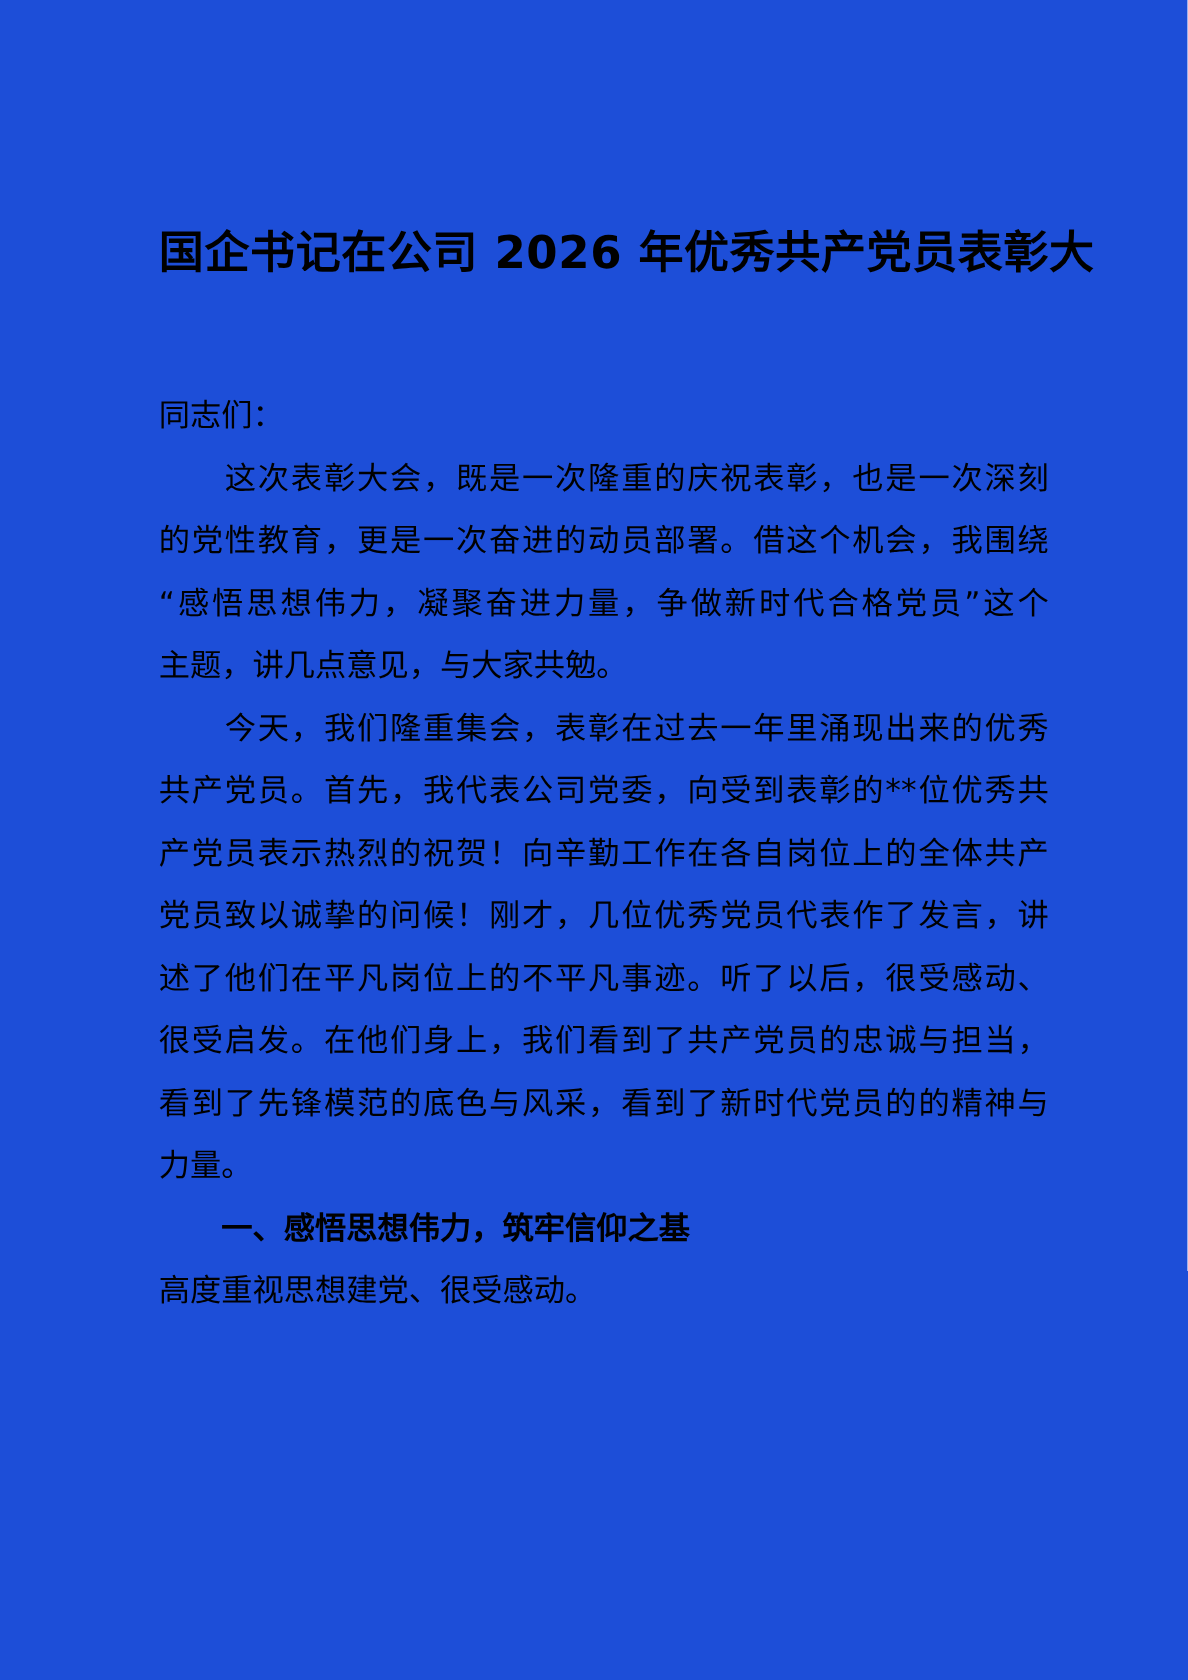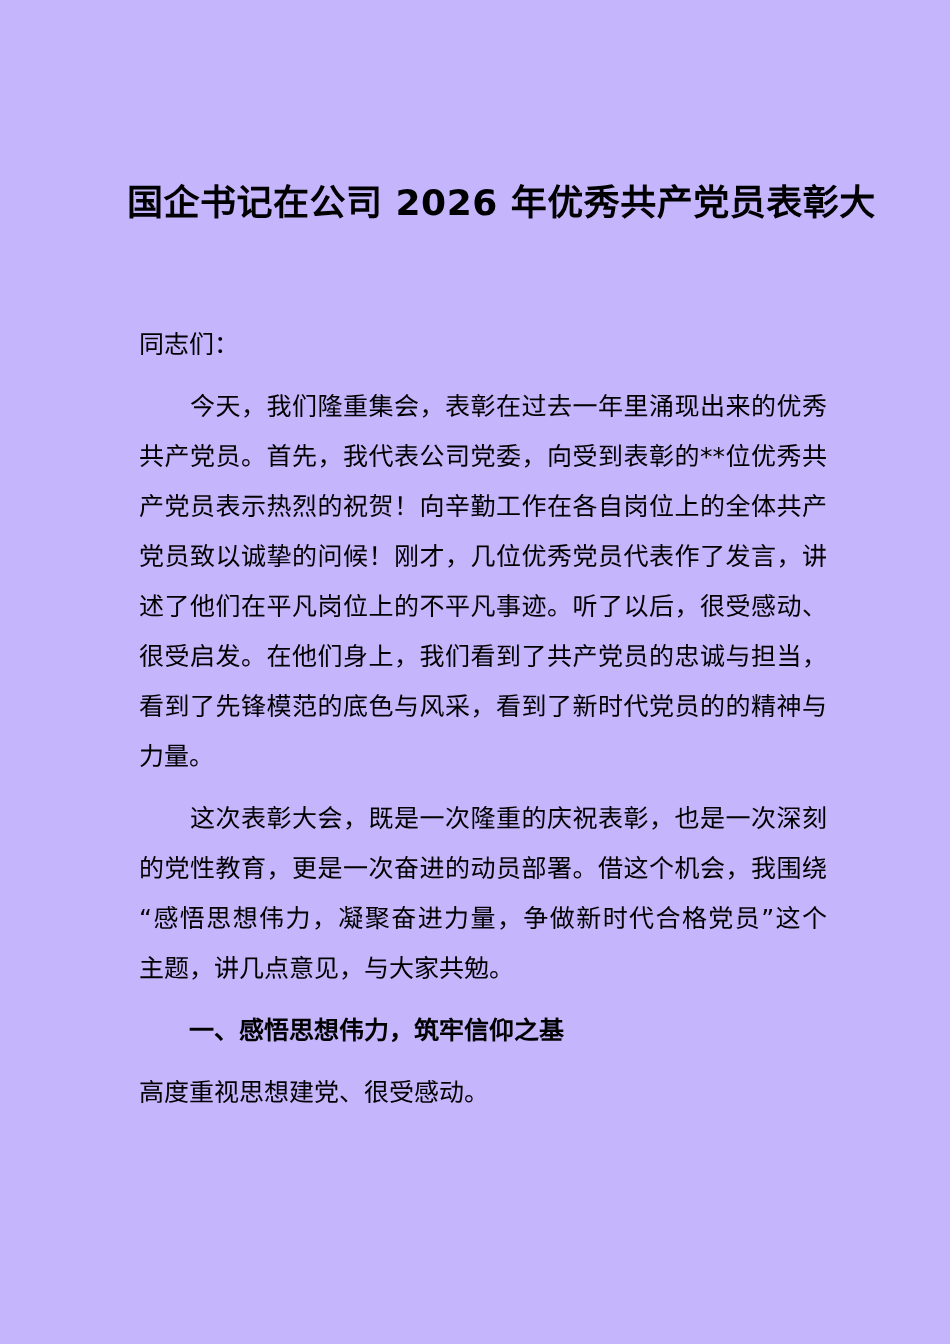--- a/index.html
+++ b/index.html
@@ -4,21 +4,21 @@
 <style>
   html, body {
     margin: 0;
     padding: 0;
     background: #ffffff;
   }
   .page {
     position: relative;
     width: 950px;
     height: 1344px;
-    background: #c4b5fd;
+    background: #1d4ed8;
     color: #000000;
     font-family: "DejaVu Sans", sans-serif;
     overflow: hidden;
   }
   .doc-title {
     position: absolute;
     top: 175px;
     left: 127px;
     width: 712px;
     font-size: 36px;
@@ -31,21 +31,21 @@
     white-space: nowrap;
   }
   .doc-body {
     position: absolute;
     top: 308px;
     left: 127px;
     width: 712px;
     font-size: 25px;
     line-height: 50px;
   }
-  .para { margin: 12px; }
+  .para { margin: 0; }
   .line {
     text-align: justify;
     text-align-last: justify;
   }
   .line.last {
     text-align-last: left;
   }
   .para.heading .line {
     font-weight: 700;
     text-align-last: left;
@@ -62,34 +62,34 @@
   <div class="doc-title">
     <div class="t-line">国企书记在公司 2026 年优秀共产党员表彰大</div>
   </div>
 
   <div class="doc-body">
 
   <div class="para salutation">
         <div class="line last">同志们：</div>
       </div>
       <div class="para body">
+        <div class="line">　　这次表彰大会，既是一次隆重的庆祝表彰，也是一次深刻</div>
+        <div class="line">的党性教育，更是一次奋进的动员部署。借这个机会，我围绕</div>
+        <div class="line">“感悟思想伟力，凝聚奋进力量，争做新时代合格党员”这个</div>
+        <div class="line last">主题，讲几点意见，与大家共勉。</div>
+      </div>
+      <div class="para body">
         <div class="line">　　今天，我们隆重集会，表彰在过去一年里涌现出来的优秀</div>
         <div class="line">共产党员。首先，我代表公司党委，向受到表彰的**位优秀共</div>
         <div class="line">产党员表示热烈的祝贺！向辛勤工作在各自岗位上的全体共产</div>
         <div class="line">党员致以诚挚的问候！刚才，几位优秀党员代表作了发言，讲</div>
         <div class="line">述了他们在平凡岗位上的不平凡事迹。听了以后，很受感动、</div>
         <div class="line">很受启发。在他们身上，我们看到了共产党员的忠诚与担当，</div>
         <div class="line">看到了先锋模范的底色与风采，看到了新时代党员的的精神与</div>
         <div class="line last">力量。</div>
-      </div>
-      <div class="para body">
-        <div class="line">　　这次表彰大会，既是一次隆重的庆祝表彰，也是一次深刻</div>
-        <div class="line">的党性教育，更是一次奋进的动员部署。借这个机会，我围绕</div>
-        <div class="line">“感悟思想伟力，凝聚奋进力量，争做新时代合格党员”这个</div>
-        <div class="line last">主题，讲几点意见，与大家共勉。</div>
       </div>
       <div class="para heading">
         <div class="line last">　　一、感悟思想伟力，筑牢信仰之基</div>
       </div>
       <div class="para body">
         <div class="line last">高度重视思想建党、很受感动。</div>
       </div>
     </div>
 
 </div>

